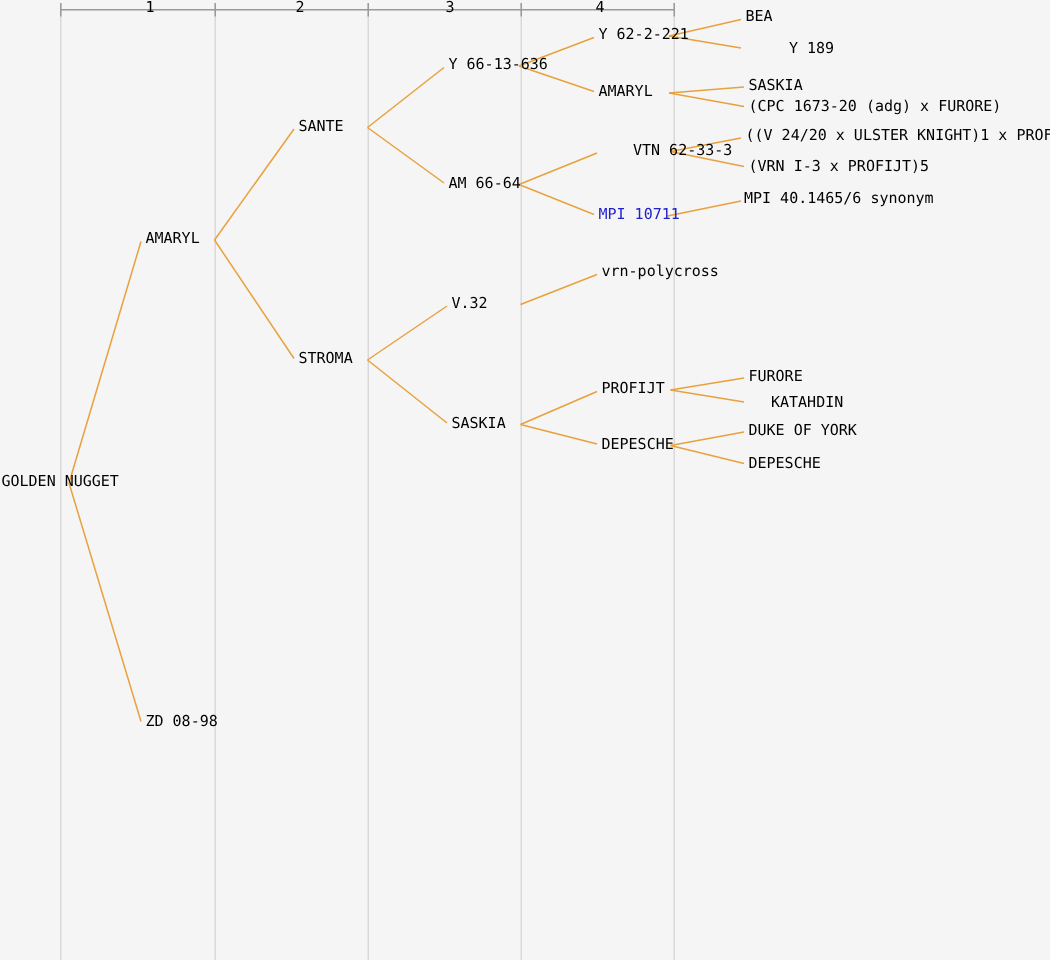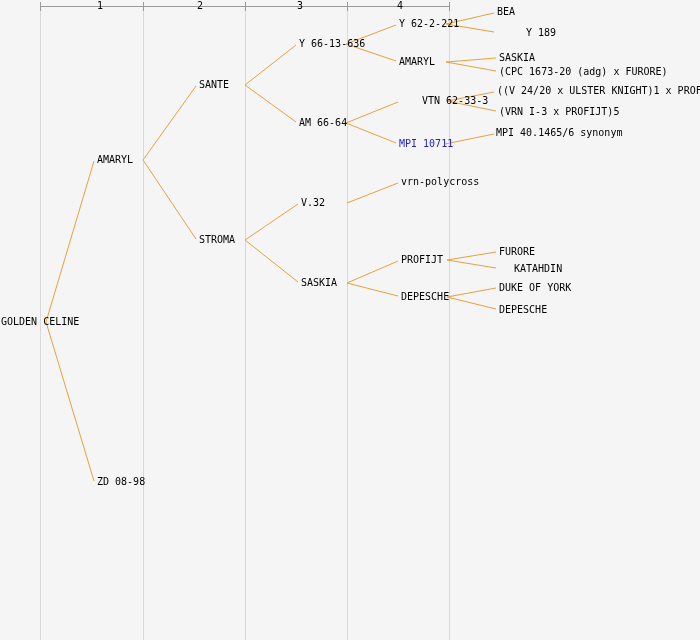--- a/index.html
+++ b/index.html
@@ -72,21 +72,21 @@
       <line class="edge" x1="447" y1="297" x2="496" y2="288"></line>
       <line class="edge" x1="447" y1="297" x2="496" y2="309"></line>
     </g>
   </svg>
 
   <div class="ruler-num" style="left:93px">1</div>
   <div class="ruler-num" style="left:193px">2</div>
   <div class="ruler-num" style="left:293px">3</div>
   <div class="ruler-num" style="left:393px">4</div>
 
-  <div class="node" style="left:1px;top:316px">GOLDEN CELINE</div>
+  <div class="node" style="left:1px;top:316px">GOLDEN NUGGET</div>
   <div class="node" style="left:97px;top:154px">AMARYL</div>
   <div class="node" style="left:97px;top:476px">ZD 08-98</div>
   <div class="node" style="left:199px;top:79px">SANTE</div>
   <div class="node" style="left:199px;top:234px">STROMA</div>
   <div class="node" style="left:299px;top:38px">Y 66-13-636</div>
   <div class="node" style="left:299px;top:117px">AM 66-64</div>
   <div class="node" style="left:301px;top:197px">V.32</div>
   <div class="node" style="left:301px;top:277px">SASKIA</div>
   <div class="node" style="left:399px;top:18px">Y 62-2-221</div>
   <div class="node" style="left:399px;top:56px">AMARYL</div>

